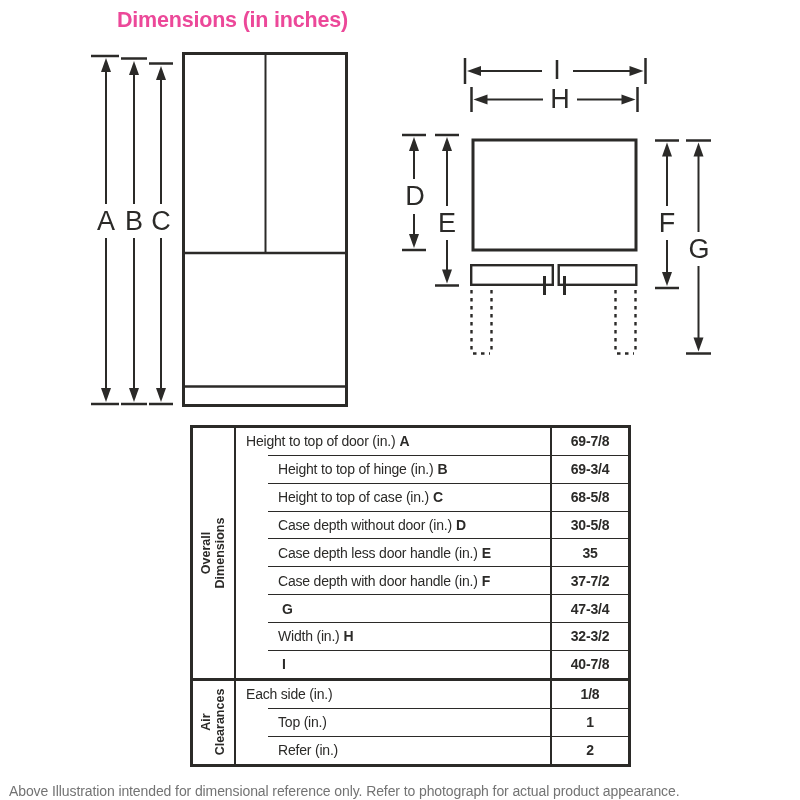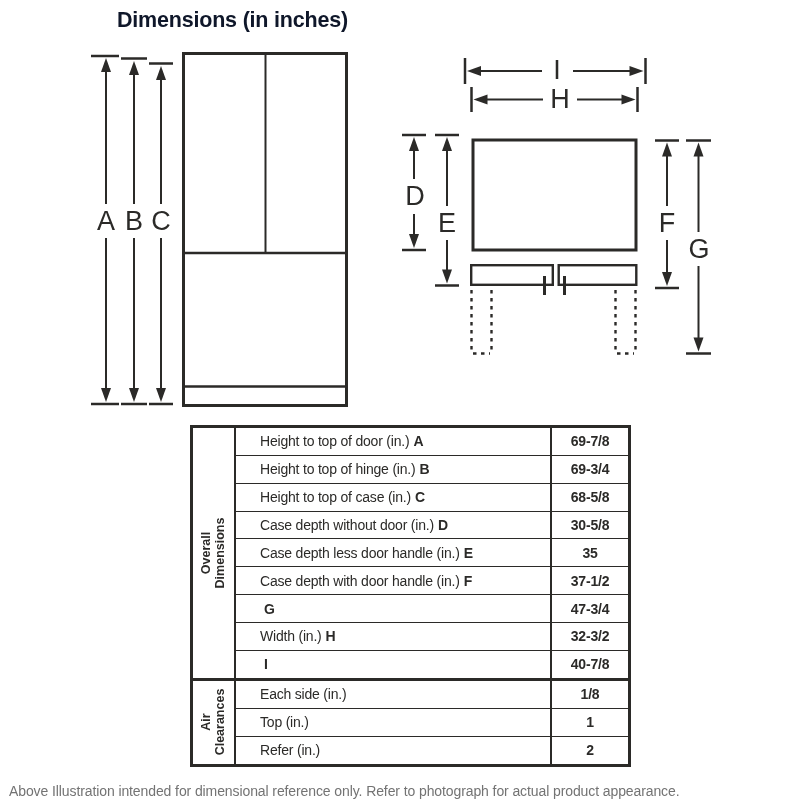--- a/index.html
+++ b/index.html
@@ -1,21 +1,21 @@
 <!DOCTYPE html>
 <html><head>
 <meta charset="utf-8">
 <style>
   * { margin: 0; padding: 0; box-sizing: border-box; }
   html, body { width: 800px; height: 800px; background: #ffffff; overflow: hidden; }
   body { font-family: "Liberation Sans", sans-serif; color: #2b2a28; position: relative; }
 
   .page-title {
     position: absolute; left: 117px; top: 8px;
-    font-size: 21.5px; font-weight: bold; letter-spacing: -0.2px; color: #0f172a;
+    font-size: 21.5px; font-weight: bold; letter-spacing: -0.2px; color: #ec4899;
   }
 
   .diagram-svg { position: absolute; left: 0; top: 0; width: 800px; height: 420px; }
   .diagram-svg line, .diagram-svg rect { stroke: #2b2a28; fill: none; }
   .diagram-svg polygon { fill: #2b2a28; stroke: none; }
 
   .dim-label {
     position: absolute; transform: translate(-50%, -50%);
     font-size: 27px; font-weight: 400; color: #2b2a28; line-height: 1;
   }
@@ -31,22 +31,22 @@
   .t-section.s2 { flex: 3 1 0; border-top: 3px solid #2b2a28; }
   .t-labelcell {
     width: 43px; flex: 0 0 43px; border-right: 2px solid #2b2a28;
     display: flex; align-items: center; justify-content: center;
   }
   .vlabel {
     transform: rotate(-90deg); white-space: nowrap; text-align: center;
     font-weight: bold; font-size: 12.5px; line-height: 14px;
   }
   .t-rows { flex: 1 1 auto; display: flex; flex-direction: column; min-width: 0; }
-  .t-row { flex: 1 1 0; display: flex; flex-direction: row; min-height: 0; padding-left: 14px; }
-  .t-row + .t-row { border-top: 1.5px solid #2b2a28; }
+  .t-row { flex: 1 1 0; display: flex; flex-direction: row; min-height: 0; }
+  .t-row + .t-row { border-top: 1.5px solid #2b2a28; margin-left: 32px; }
   .t-desc {
     flex: 1 1 auto; display: flex; align-items: center;
     padding-left: 10px; padding-right: 4px;
     white-space: nowrap; overflow: hidden; letter-spacing: -0.2px;
   }
   .t-letter { font-weight: bold; margin-left: 4px; }
   .t-value {
     flex: 0 0 78px; width: 78px; border-left: 2.5px solid #2b2a28;
     display: flex; align-items: center; justify-content: center;
     font-weight: bold; letter-spacing: -0.2px; text-align: center;
@@ -218,21 +218,21 @@
             <span>Case depth less door handle (in.)</span>
             <span class="t-letter">E</span>
           </div>
         <div class="t-value">35</div>
       </div>
       <div class="t-row">
         <div class="t-desc">
             <span>Case depth with door handle (in.)</span>
             <span class="t-letter">F</span>
           </div>
-        <div class="t-value">37-1/2</div>
+        <div class="t-value">37-7/2</div>
       </div>
       <div class="t-row">
         <div class="t-desc">
             <span class="t-letter">G</span>
           </div>
         <div class="t-value">47-3/4</div>
       </div>
       <div class="t-row">
         <div class="t-desc">
             <span>Width (in.)</span>

